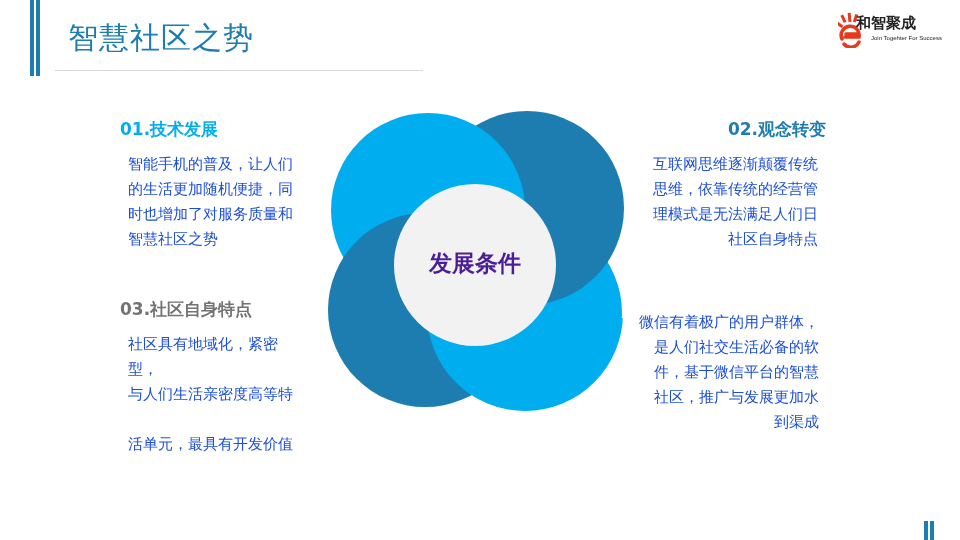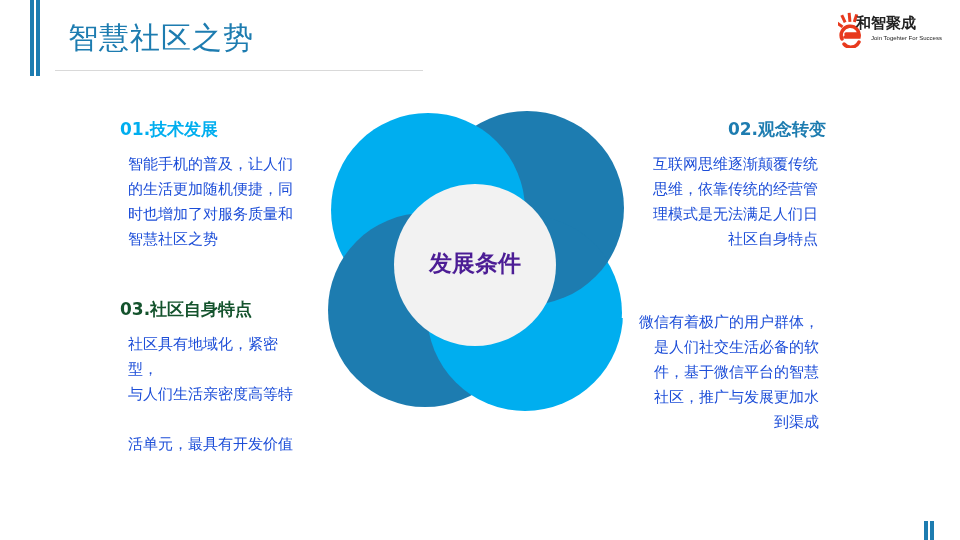--- a/index.html
+++ b/index.html
@@ -25,21 +25,21 @@
 
   .block { position: absolute; width: 190px; }
   .block h3 { margin: 0; font-size: 17px; font-weight: bold; line-height: 22px; }
   .block p { margin: 8px; font-size: 15px; color: #1d4ed8; line-height: 25px; }
   .blk1 { left: 120px; top: 118px; }
   .blk2 { left: 636px; top: 118px; text-align: right; }
   .blk3 { left: 120px; top: 298px; }
   .blk4 { left: 630px; top: 298px; width: 197px; text-align: right; }
   .blk1 h3 { color: #00aeef; }
   .blk2 h3 { color: #1d7cb0; }
-  .blk3 h3 { color: #14532d; }
+  .blk3 h3 { color: #737373; }
   .blk4 h3 { color: #00aeef; }
   .blk1 p, .blk3 p { margin-top: 12px; }
   .blk2 p, .blk4 p { margin-top: 12px; }
 
   .diagram { position: absolute; left: 320px; top: 100px; width: 320px; height: 320px; }
   .center-label { position: absolute; left: 395px; top: 248px; width: 160px; text-align: center; font-size: 23px; font-weight: bold; color: #4c1d95; }
 
   .br-bar { position: absolute; top: 521px; width: 4px; height: 19px; background: #1d7cb0; }
   .br-bar.c1 { left: 924px; }
   .br-bar.c2 { left: 930px; }

